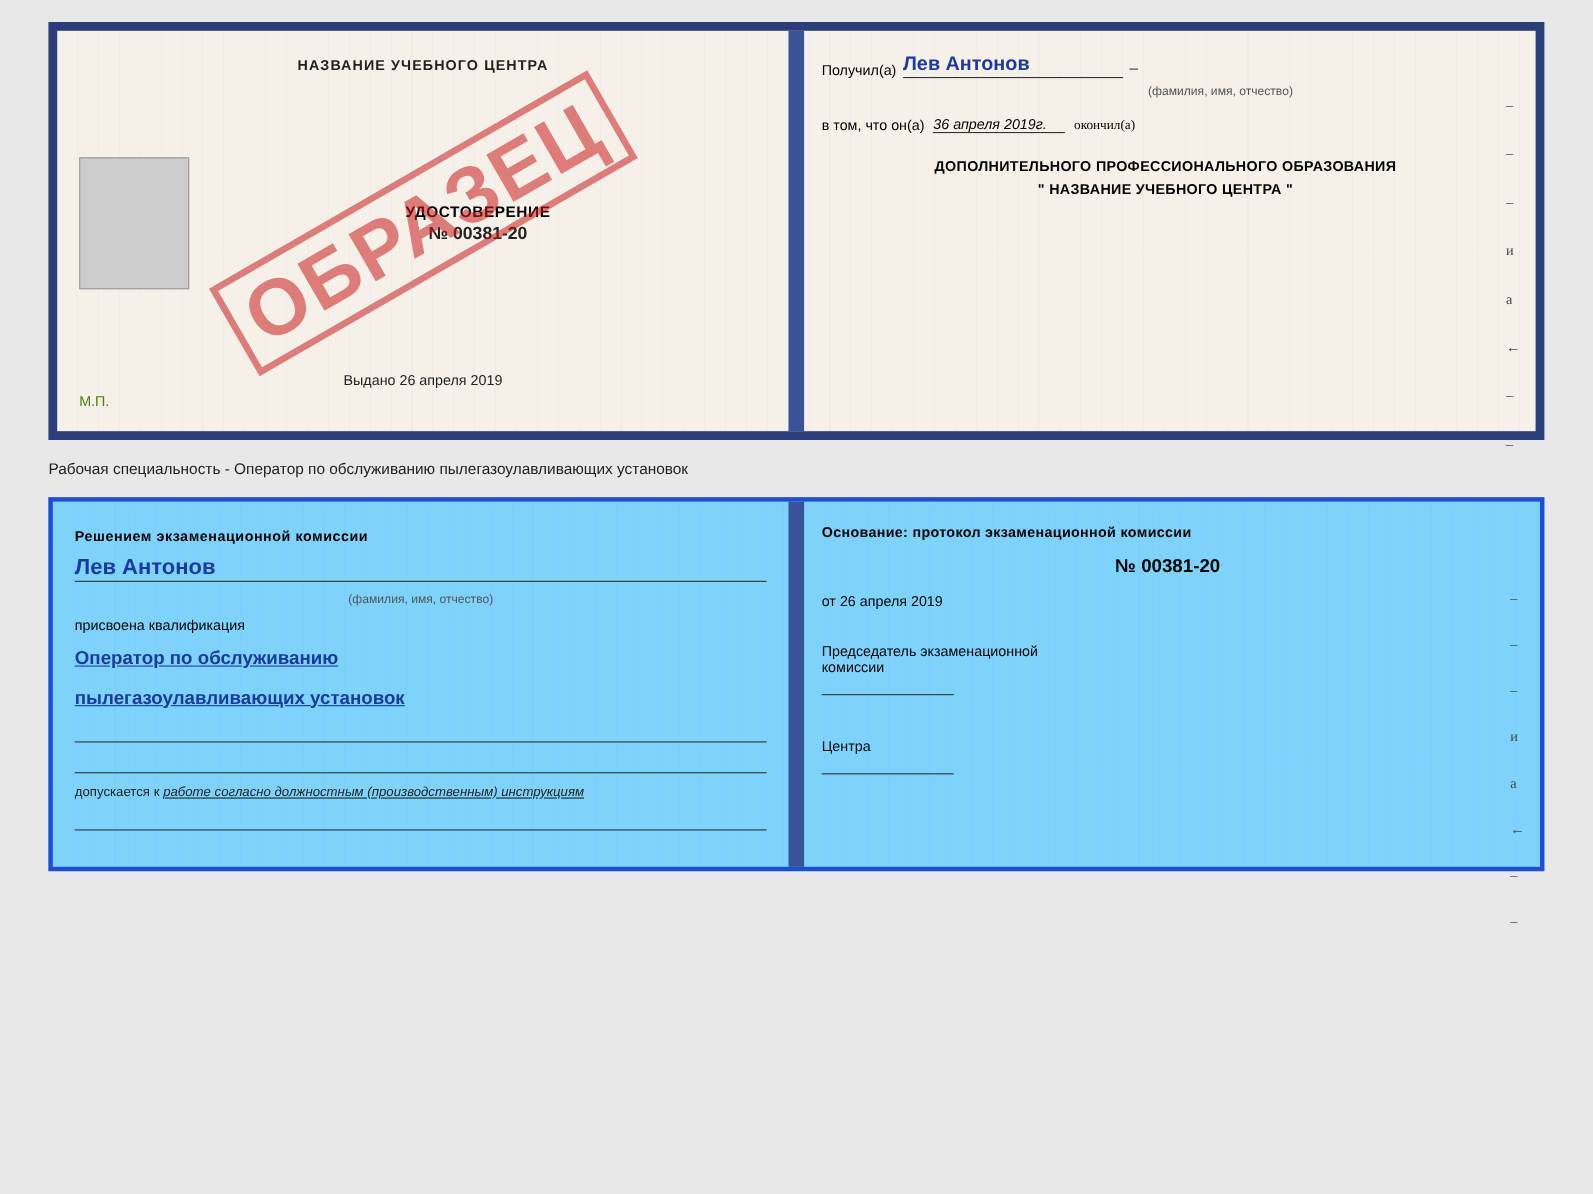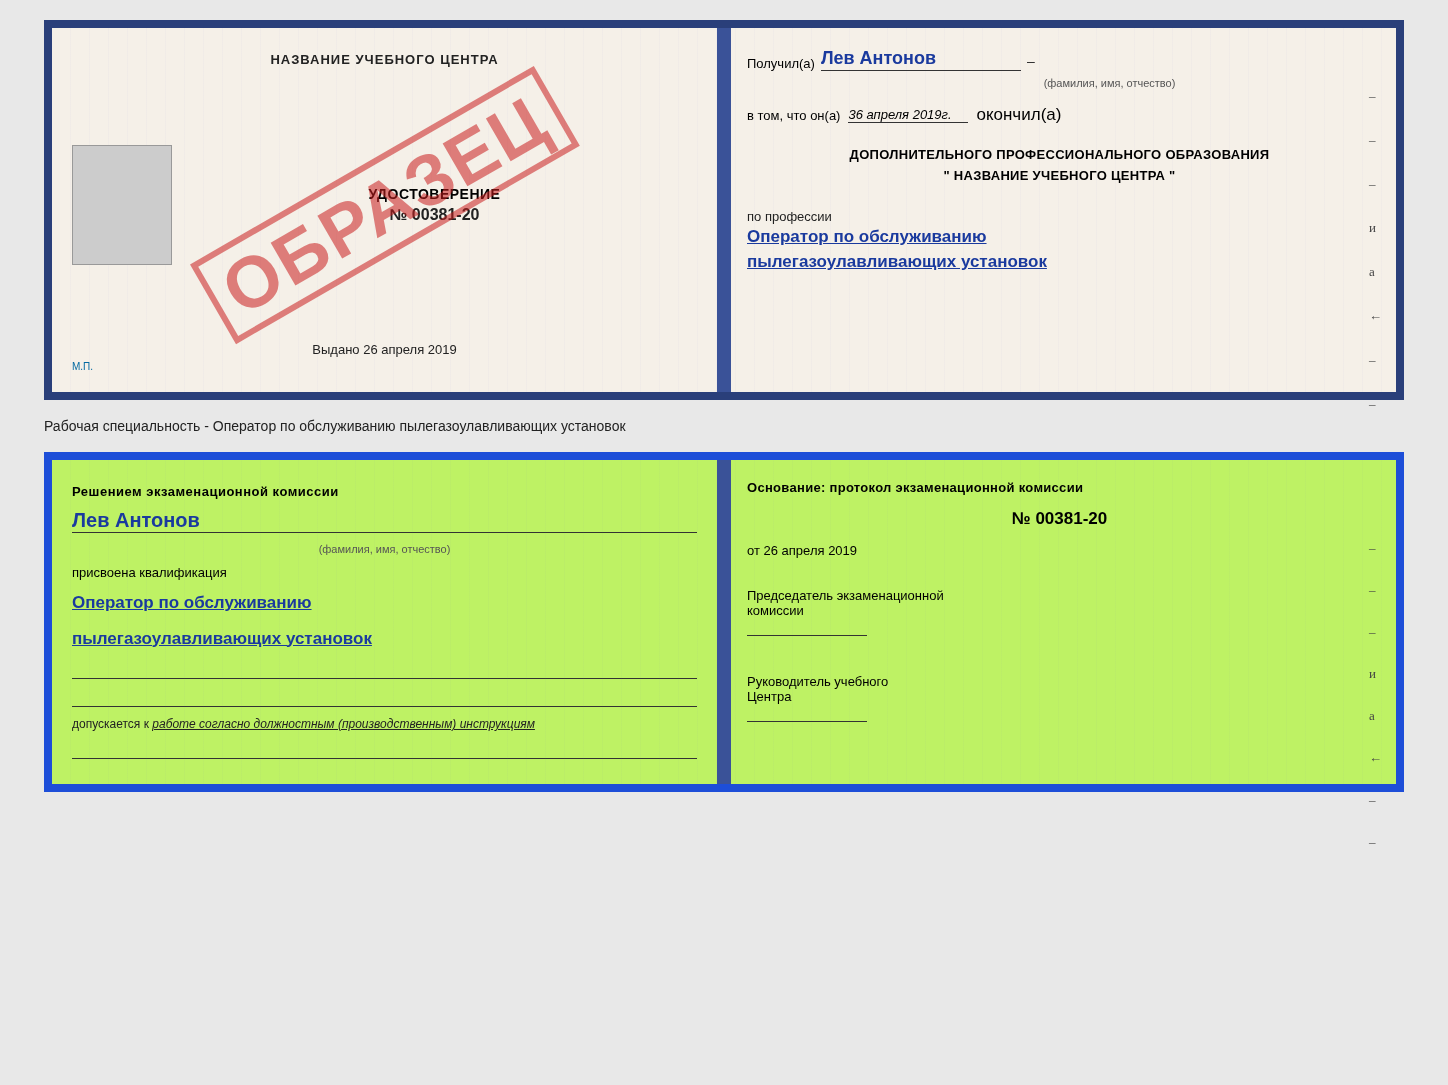--- a/index.html
+++ b/index.html
@@ -135,22 +135,22 @@
     }
 
     .cert-issued-bottom {
       font-size: 13px;
       color: #222;
       font-family: Arial, sans-serif;
       margin-top: 10px;
     }
 
     .cert-mp {
-      font-size: 10px;
-      color: #0369a1;
+      font-size: 13px;
+      color: #4d7c0f;
       font-family: Arial, sans-serif;
       align-self: flex-start;
       margin-top: 4px;
     }
 
     
     .cert-recipient-line {
       display: flex;
       align-items: flex-end;
       gap: 6px;
@@ -249,22 +249,22 @@
       color: #222;
       font-family: Arial, sans-serif;
       padding: 6px 0;
       align-self: flex-start;
     }
 
     
     .bottom-book {
       display: flex;
       width: 100%;
-      border: 8px solid #1d4ed8;
-      background: #bef264;
+      border: 4px solid #1d4ed8;
+      background: #7dd3fc;
       position: relative;
       min-height: 340px;
     }
 
     .bottom-left {
       flex: 1;
       padding: 24px 20px 20px 20px;
       border-right: 2px solid #3a5298;
       display: flex;
       flex-direction: column;
@@ -444,33 +444,28 @@
       <div class="cert-recipient-line">
         <span class="cert-recipient-label">Получил(а)</span>
         <span class="cert-recipient-name">Лев Антонов</span>
         <span class="cert-recipient-dash">–</span>
       </div>
       <div class="cert-subtitle">(фамилия, имя, отчество)</div>
 
       <div class="cert-date-line">
         <span style="font-size:13px;font-family:Arial,sans-serif;">в том, что он(а)</span>
         <span class="cert-date-value">36 апреля 2019г.</span>
-        <span style="font-size:17px;font-family:Liberation Sans, sans-serif;">окончил(а)</span>
+        <span style="font-size:12px;font-family:Liberation Serif, serif;">окончил(а)</span>
       </div>
 
       <div class="cert-org-block">
         <div>ДОПОЛНИТЕЛЬНОГО ПРОФЕССИОНАЛЬНОГО ОБРАЗОВАНИЯ</div>
         <div>"   НАЗВАНИЕ УЧЕБНОГО ЦЕНТРА   "</div>
       </div>
 
-      <div class="cert-profession-block">
-        <div class="cert-profession-label">по профессии</div>
-        <div class="cert-profession-value">Оператор по обслуживанию</div>
-        <div class="cert-profession-value">пылегазоулавливающих установок</div>
-      </div>
 
       <div class="cert-right-dashes">
         <span class="side-dash">–</span>
         <span class="side-dash">–</span>
         <span class="side-dash">–</span>
         <span class="side-dash">и</span>
         <span class="side-dash">а</span>
         <span class="side-dash">←</span>
         <span class="side-dash">–</span>
         <span class="side-dash">–</span>
@@ -508,21 +503,20 @@
         <span>26 апреля 2019</span>
       </div>
 
       <div style="margin-top: 16px;">
         <div class="predsedatel-label">Председатель экзаменационной</div>
         <div class="predsedatel-label">комиссии</div>
         <span class="sig-line"></span>
       </div>
 
       <div style="margin-top: 20px;">
-        <div class="rukovoditel-label">Руководитель учебного</div>
         <div class="rukovoditel-label">Центра</div>
         <span class="sig-line"></span>
       </div>
 
       <div class="right-dashes-bottom">
         <span class="side-dash">–</span>
         <span class="side-dash">–</span>
         <span class="side-dash">–</span>
         <span class="side-dash">и</span>
         <span class="side-dash">а</span>

